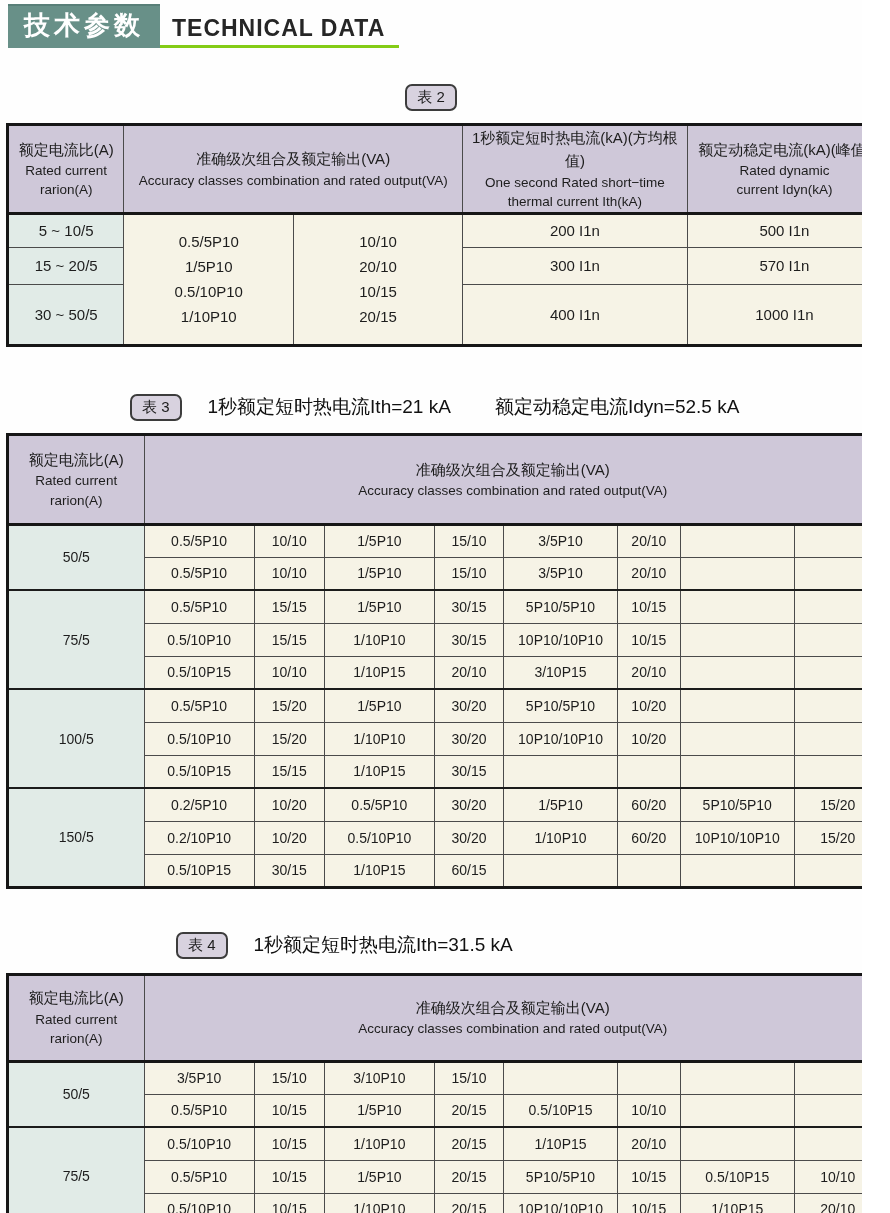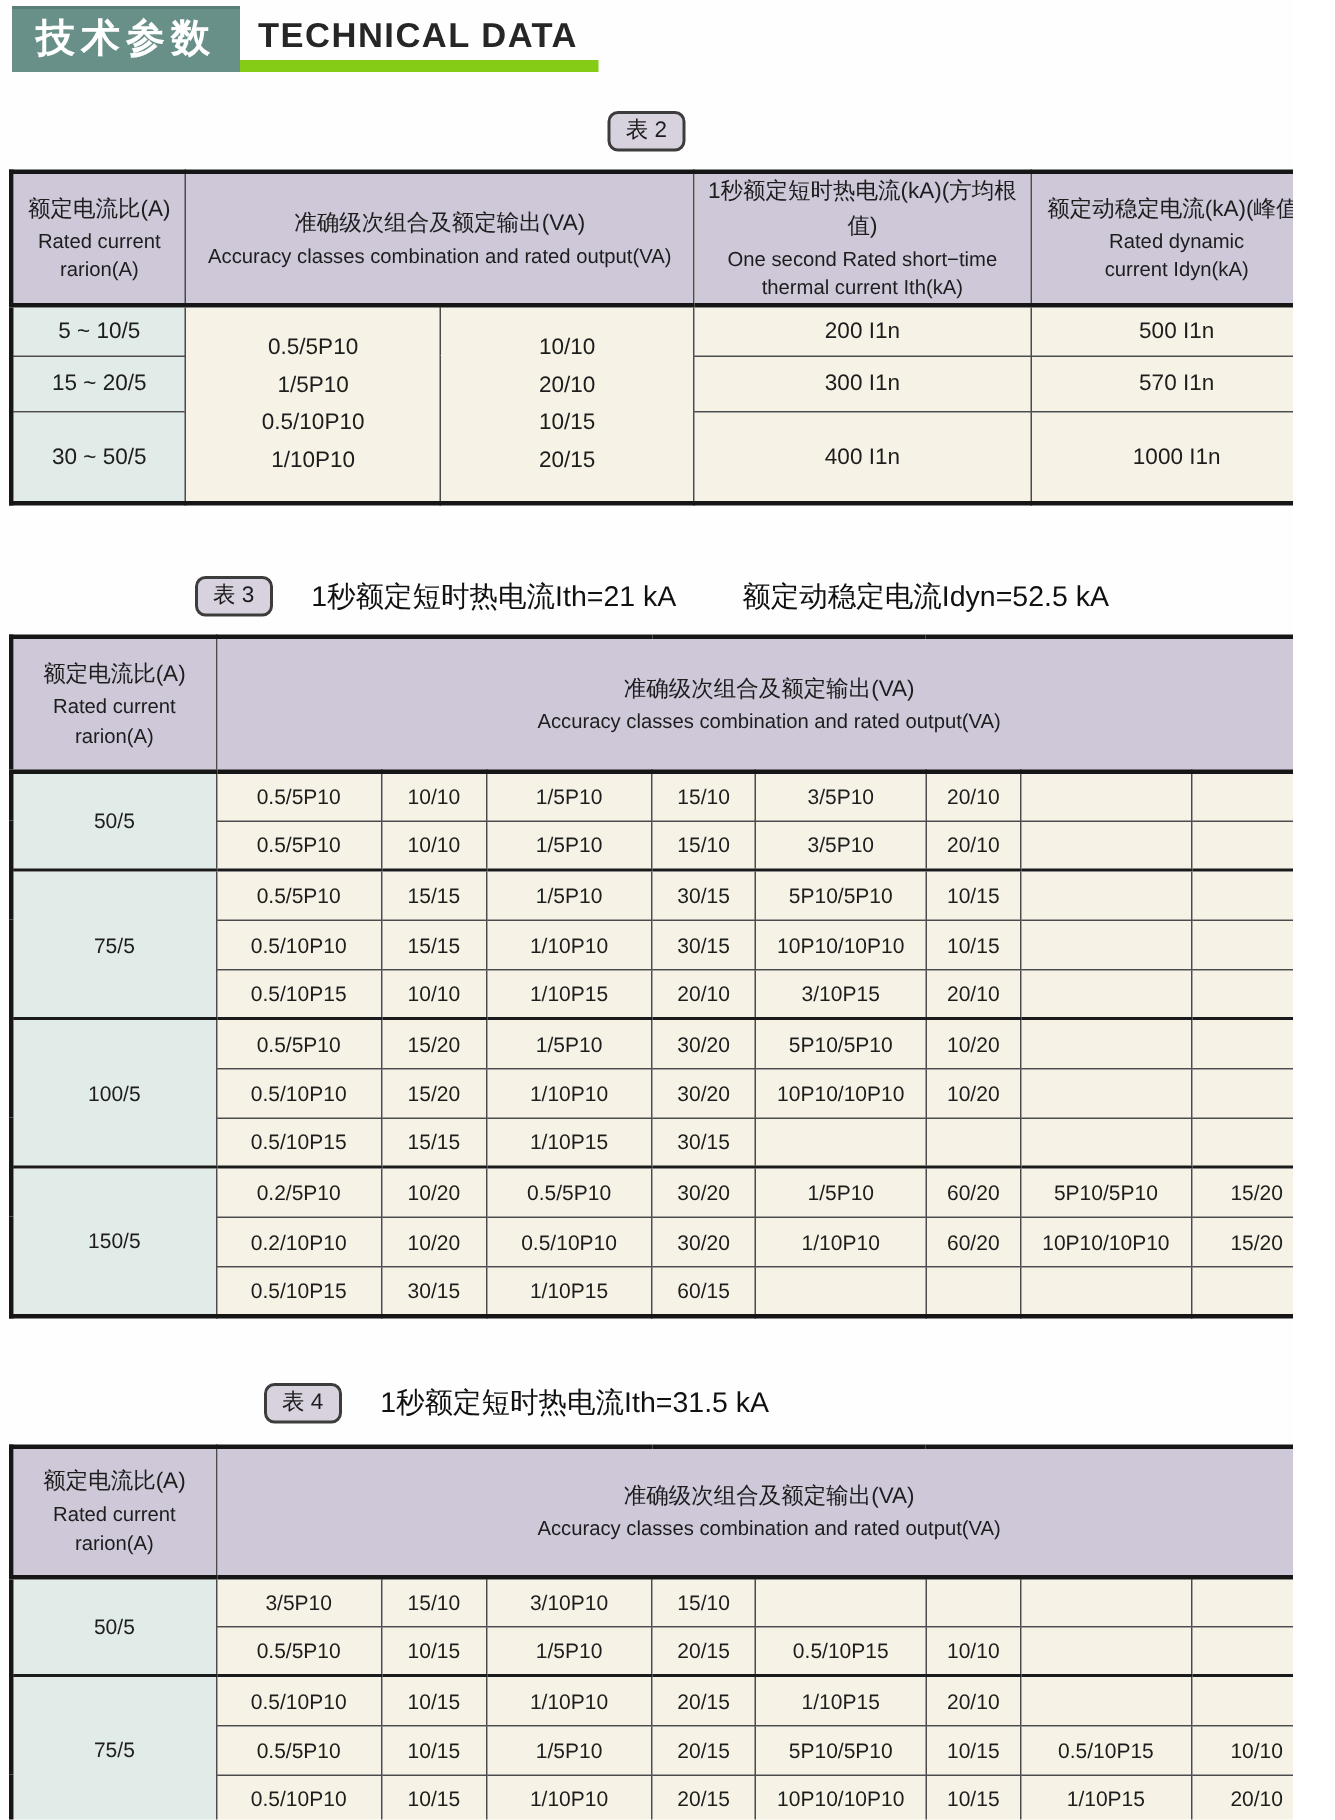--- a/index.html
+++ b/index.html
@@ -4,28 +4,28 @@
 <style>
   * { margin:0; padding:0; box-sizing:border-box; }
   body { background:#ffffff; font-family:"Liberation Sans","DejaVu Sans",sans-serif; color:#1d1d1d; }
   .page { position:relative; width:862px; height:1213px; background:#fefefe; overflow:hidden; }
 
   
   .hdr { display:flex; align-items:flex-end; margin:4px 0 0 8px; }
   .hdr-zh { background:#689088; color:#ffffff; font-weight:bold; font-size:26px;
             letter-spacing:4px; padding:4px 16px 5px 16px; box-shadow:inset 0 2px 0 #587f78; }
   .hdr-en { font-size:23px; color:#262626; font-weight:bold; letter-spacing:1px;
-            padding:0 14px 3px 12px; border-bottom:8px solid #84cc16;text-align:right; }
+            padding:0 14px 3px 12px; border-bottom:3px solid #84cc16;text-align:right; }
 
   
   .badge { display:inline-block; background:#d8d2df; border:2px solid #3c3c3c; border-radius:7px;
            padding:1px 10px 2px 10px; font-size:15px; color:#1c1c1c; line-height:20px; }
-  .badge2-row { text-align:center; margin-top:26px; }
+  .badge2-row { text-align:center; margin-top:36px; }
   .sec-title { display:flex; align-items:center; gap:26px; }
-  .sec3 { margin:47px 12px 0 130px;align-items:flex-end; }
+  .sec3 { margin:47px 12px 0 130px; }
   .sec4 { margin:43px 0 0 140px;padding-left:36px; }
   .sec-text { font-size:19px; color:#111; display:flex; gap:44px; }
 
   
   table { border-collapse:collapse; table-layout:fixed; width:878px; margin-left:6px;
           border:3px solid #161616; }
   td { border:1px solid #4b4b4b; text-align:center; vertical-align:middle; overflow:hidden; }
   .th-band td { background:#cfc8d9; border-bottom:3px solid #161616; }
   .zh { font-size:15px; line-height:1.55; }
   .en { font-size:13.5px; line-height:1.45; }

